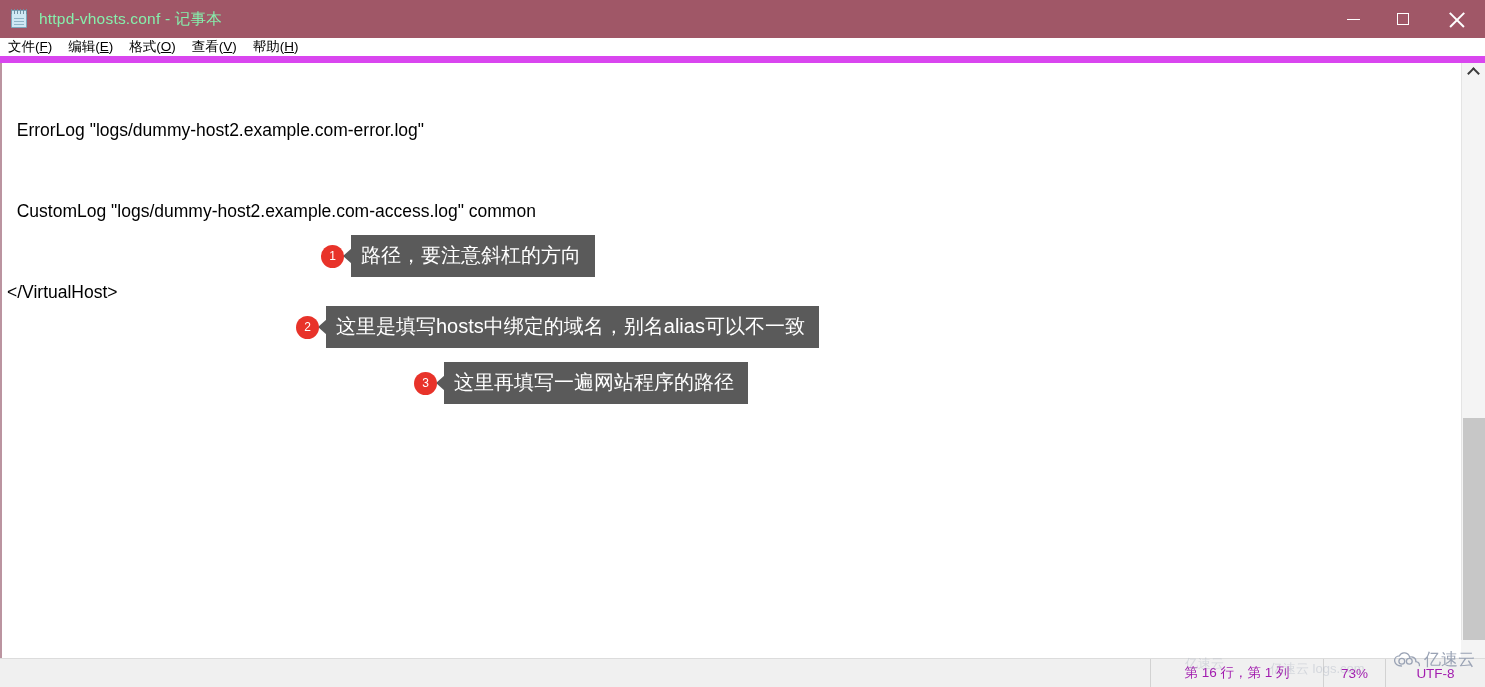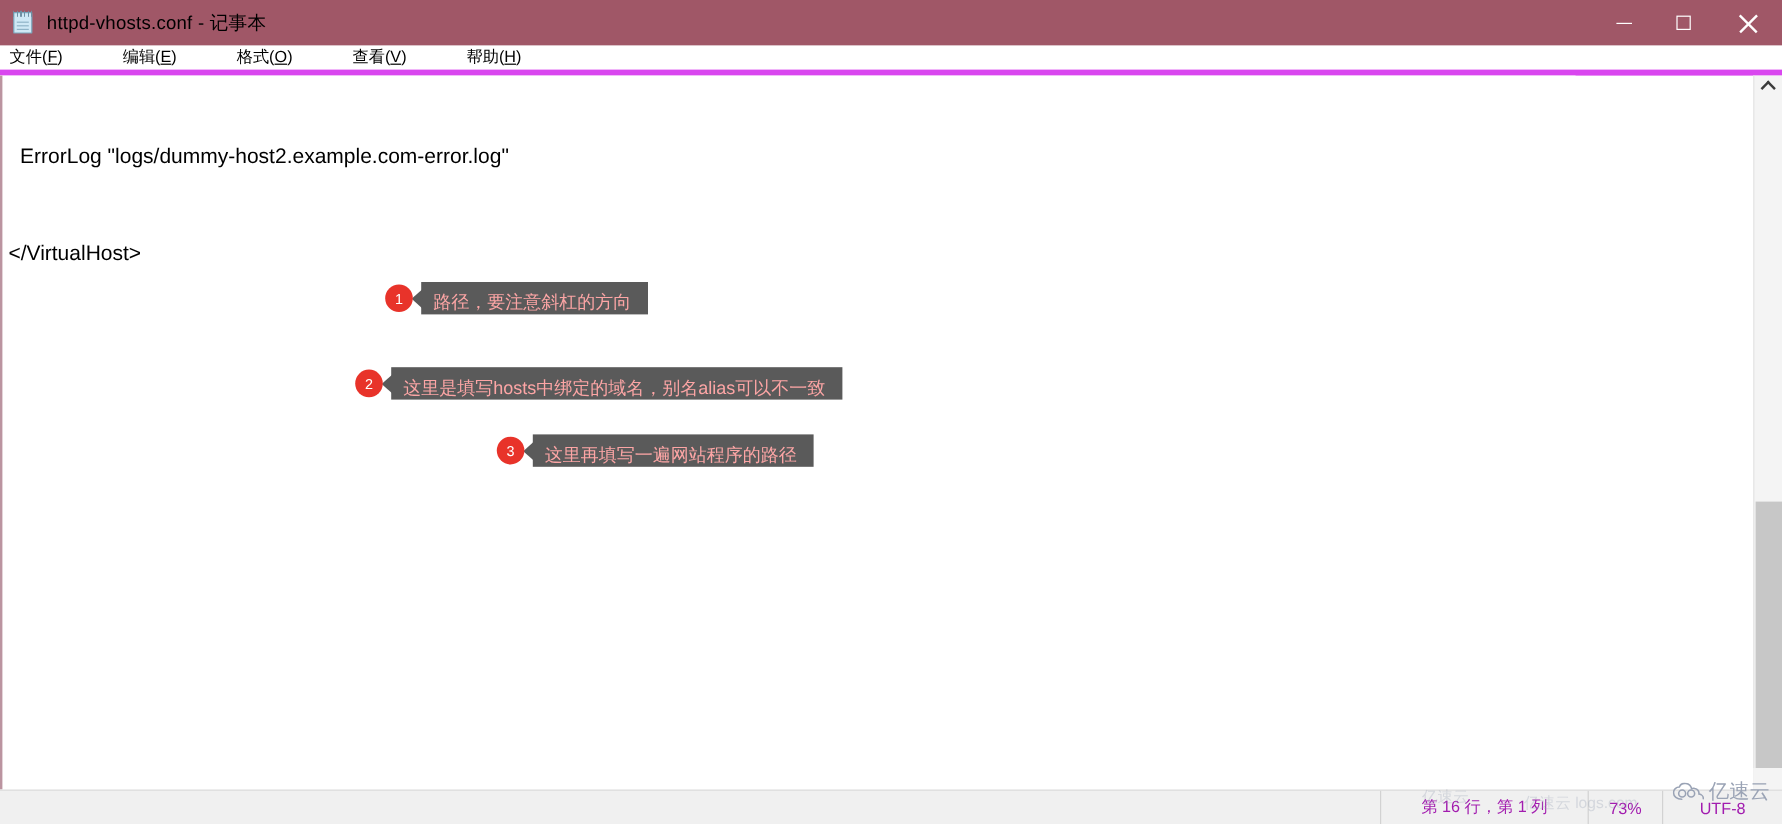--- a/index.html
+++ b/index.html
@@ -57,21 +57,21 @@
     position: absolute;
     left: 4px;
     width: 10px; height: 1px;
     background: #8fb4c8;
   }
   .app-icon .l1 { top: 9px; }
   .app-icon .l2 { top: 12px; }
   .app-icon .l3 { top: 15px; }
 
   .title-text {
-    color: #000000;
+    color: #86efac;
     font-size: 15.5px;
     letter-spacing: 0.2px;
     white-space: nowrap;
     flex: 0 0 auto;
     text-align: center;
   }
   .win-controls {
     position: absolute;
     right: 0; top: 0;
     height: 38px;
@@ -117,22 +117,21 @@
   .menubar {
     position: absolute;
     left: 0; top: 38px;
     width: 1485px;
     height: 25px;
     background: #ffffff;
     display: flex;
     align-items: center;
     padding-left: 8px;
     box-sizing: border-box;
-    border-bottom: 5px solid #d946ef;
-    gap: 34px;
+    border-bottom: 7px solid #d946ef;
   }
   .menu-item {
     font-size: 13.5px;
     color: #000000;
     margin-right: 16px;
     white-space: nowrap;
     cursor: default;
   }
   .menu-item u { text-decoration: underline; }
 
@@ -253,24 +252,24 @@
     width: 0; height: 0;
     border-top: 8px solid transparent;
     border-bottom: 8px solid transparent;
     border-right: 9px solid #5a5a5a;
     flex: 0 0 auto;
     margin-left: -1px;
     z-index: 2;
   }
   .bubble {
     background: #5a5a5a;
-    color: #fca5a5;
-    font-size: 15px;
+    color: #ffffff;
+    font-size: 20px;
     line-height: 1;
-    padding: 10px 14px 2px 10px;
+    padding: 10px 14px 12px 10px;
     white-space: nowrap;
     flex: 0 0 auto;
     margin-left: -1px;
   }
   #callout-1 { left: 321px; top: 235px; }
   #callout-2 { left: 296px; top: 306px; }
   #callout-3 { left: 414px; top: 362px; }
 
   
   .watermark {
@@ -335,20 +334,21 @@
     <div class="menu-item">文件(<u>F</u>)</div>
     <div class="menu-item">编辑(<u>E</u>)</div>
     <div class="menu-item">格式(<u>O</u>)</div>
     <div class="menu-item">查看(<u>V</u>)</div>
     <div class="menu-item">帮助(<u>H</u>)</div>
   </div>
 
   <div class="editor-wrap">
     <div class="code">
       <div class="ln">  ErrorLog "logs/dummy-host2.example.com-error.log"</div>
+      <div class="ln">  CustomLog "logs/dummy-host2.example.com-access.log" common</div>
       <div class="ln">&lt;/VirtualHost&gt;</div>
       <div class="ln">&nbsp;</div>
       <div class="ln">&nbsp;</div>
       <div class="ln">&nbsp;</div>
       <div class="ln">&nbsp;</div>
       
       
       
       
       

